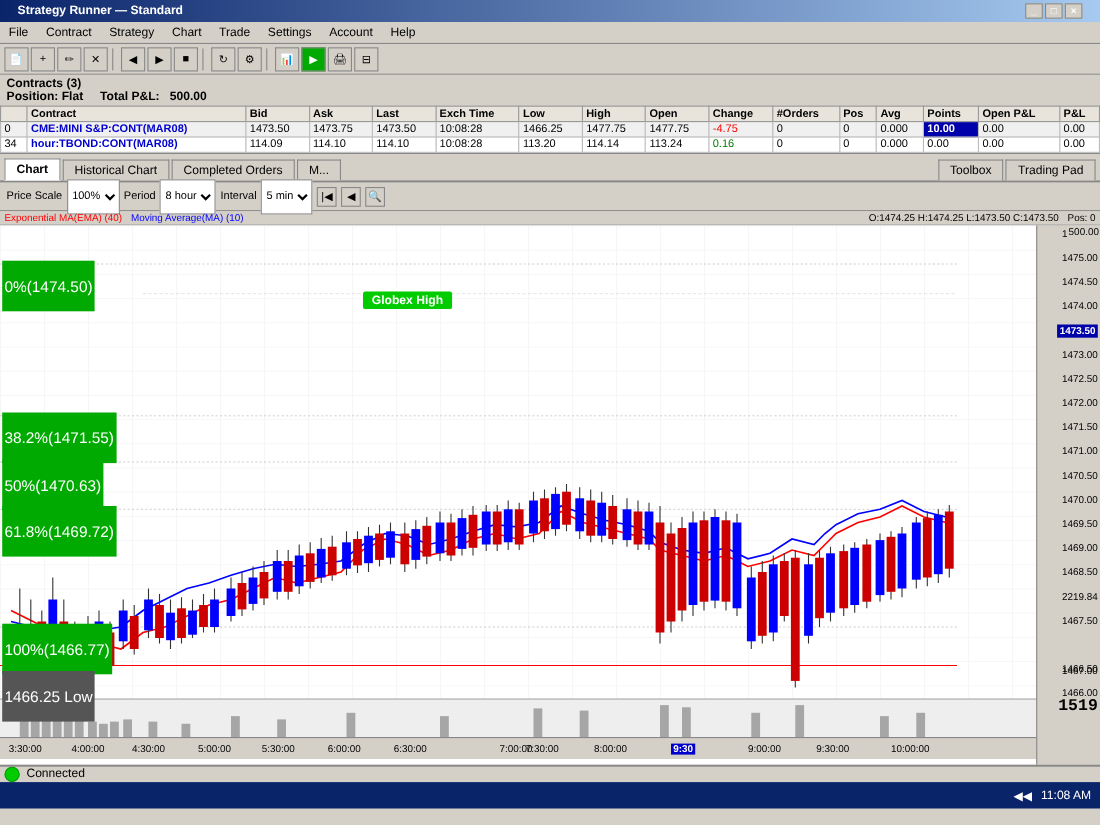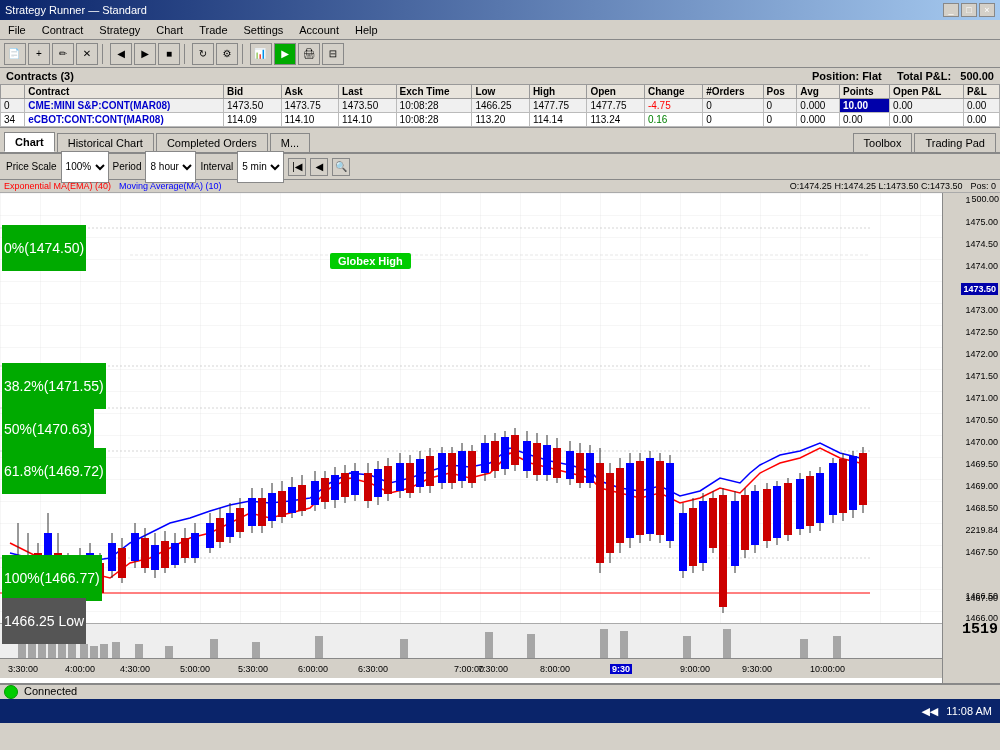--- a/index.html
+++ b/index.html
@@ -6,23 +6,23 @@
     body { font-family: Arial, sans-serif; font-size: 11px; background: #d4d0c8; width: 1000px; height: 750px; overflow: hidden; }
 
     
     .title-bar {
       background: linear-gradient(to right, #0a246a, #a6caf0);
       color: white;
       height: 20px;
       display: flex;
       align-items: center;
       justify-content: space-between;
-      padding: 0 5px;
+      padding: 0 16px;
       font-size: 11px;
-      font-weight: normal;
+      font-weight: bold;
       text-align: center;
     }
     .title-bar-controls { display: flex; gap: 2px; }
     .title-btn {
       width: 16px; height: 14px;
       background: #d4d0c8;
       border: 1px solid #888;
       font-size: 9px;
       display: flex; align-items: center; justify-content: center;
       cursor: pointer;
@@ -66,20 +66,21 @@
       background: #d4d0c8;
       border-bottom: 1px solid #888;
     }
     .contracts-header {
       display: flex;
       justify-content: space-between;
       align-items: flex-start;
       padding: 2px 6px;
       font-size: 11px;
       font-weight: bold;
+      flex-direction: column;
     }
     .contracts-table {
       width: 100%;
       border-collapse: collapse;
       font-size: 10px;
     }
     .contracts-table th {
       background: #e8e4dc;
       border: 1px solid #999;
       padding: 1px 3px;
@@ -354,21 +355,21 @@
         <td class="td-red">-4.75</td>
         <td>0</td>
         <td>0</td>
         <td>0.000</td>
         <td class="td-bold-blue">10.00</td>
         <td>0.00</td>
         <td>0.00</td>
       </tr>
       <tr>
         <td>34</td>
-        <td class="td-highlight">eCBOT:CONT:CONT(MAR08)</td>
+        <td class="td-highlight">hour:TBOND:CONT(MAR08)</td>
         <td>114.09</td>
         <td>114.10</td>
         <td>114.10</td>
         <td>10:08:28</td>
         <td>113.20</td>
         <td>114.14</td>
         <td>113.24</td>
         <td class="td-green">0.16</td>
         <td>0</td>
         <td>0</td>

